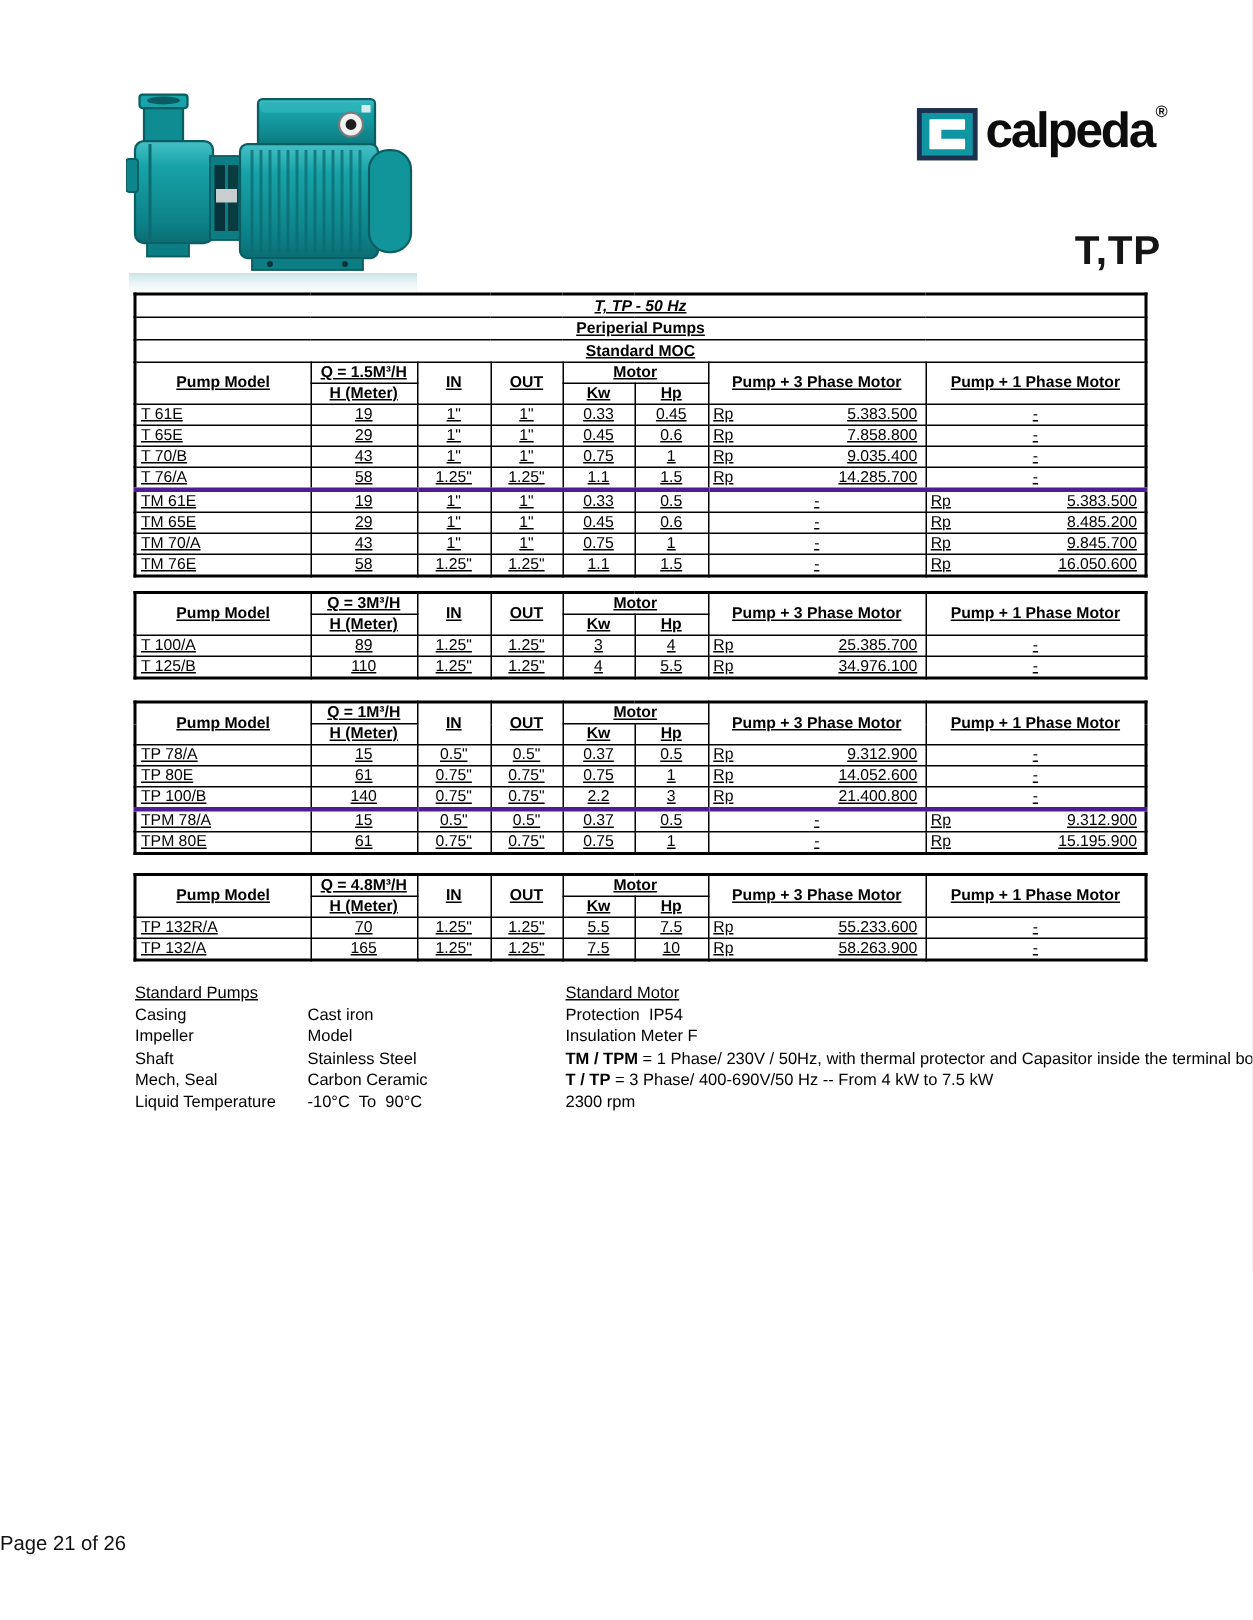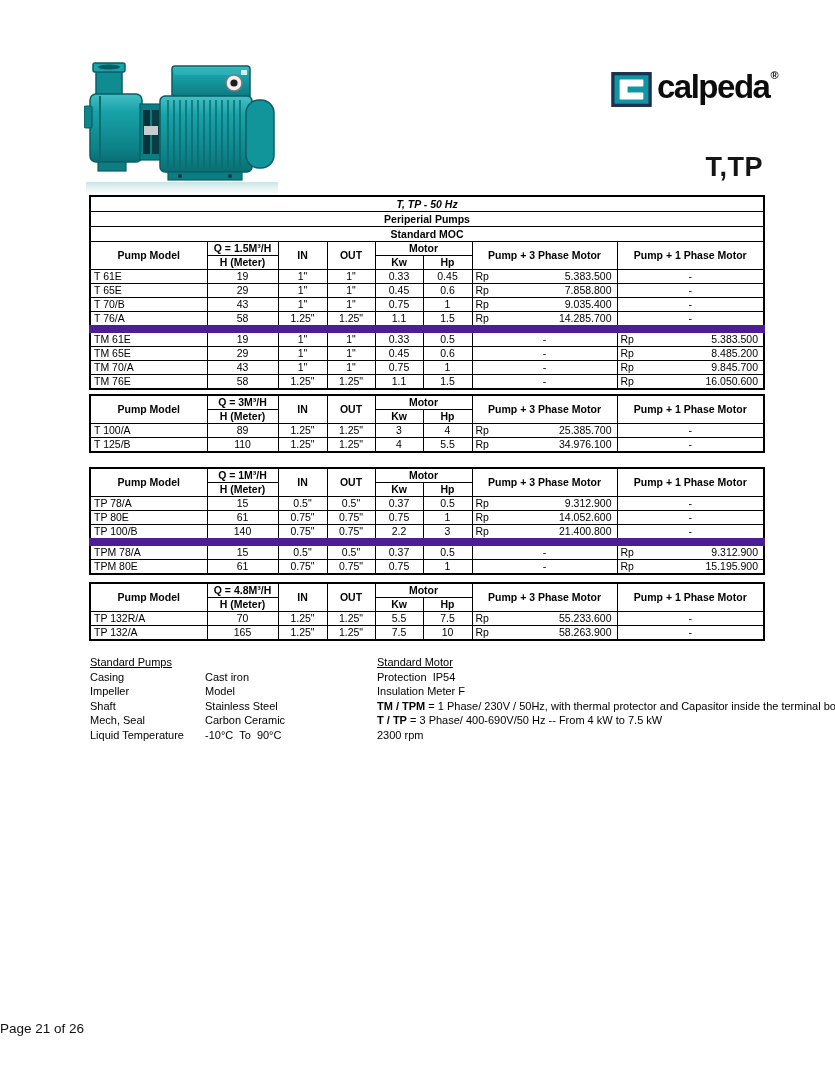--- a/index.html
+++ b/index.html
@@ -7,42 +7,43 @@
     position:relative;width:835px;height:1080px;margin:0 auto;
     background:#ffffff;overflow:hidden;
     font-family:"Liberation Sans",sans-serif;color:#000;
   }
   
   .pump-img{position:absolute;left:84px;top:60px;width:200px;height:142px;}
   .logo{position:absolute;left:611px;top:68px;display:flex;align-items:flex-start;}
   .logo-icon{width:41px;height:37px;margin-top:3px;}
   .logo-text{font-size:33px;font-weight:bold;letter-spacing:-1.5px;color:#0c0c0c;line-height:38px;margin-left:5px;}
   .reg{font-size:11px;font-weight:bold;color:#0c0c0c;line-height:14px;margin-left:1px;}
-  .t-heading{position:absolute;top:152px;left:89px;width:674px;text-align:right;
+  .t-heading{position:absolute;top:152px;left:100px;width:674px;text-align:right;
     font-size:27px;font-weight:bold;color:#151515;letter-spacing:0.5px;}
   
   .pump-table{
     position:absolute;left:89px;border-collapse:collapse;table-layout:fixed;
     width:674px;border:2px solid #000;background:#fff;
     font-family:"Liberation Sans",sans-serif;
+    text-decoration:underline;
   }
   .pump-table.t1{top:195px;} .pump-table.t2{top:394px;}
   .pump-table.t3{top:467px;} .pump-table.t4{top:582px;}
   .pump-table th,.pump-table td{
     border:1px solid #000;height:13px;padding:0;line-height:13px;
     font-size:10.5px;overflow:hidden;white-space:nowrap;
   }
   .pump-table th{font-weight:bold;text-align:center;}
   .pump-table td.banner{font-weight:bold;text-align:center;height:14px;line-height:14px;}
   .pump-table td.banner-0{font-style:italic;}
   .pump-table td.model{text-align:left;padding-left:3px;}
   .pump-table td.num{text-align:center;}
   .pump-table td.price.dash{text-align:center;}
   .price-inner{display:flex;justify-content:space-between;padding:0 5px 0 3px;}
-  .pump-table tr.sep td{border-top:8px solid #4c1d95;}
+  .pump-table tr.sep td{border-top:3px solid #4c1d95;}
   
   .specs-left{position:absolute;left:90px;top:655px;font-size:11px;line-height:14.6px;}
   .specs-right{position:absolute;left:377px;top:655px;font-size:11px;line-height:14.6px;}
   .spec-title{text-decoration:underline;margin-bottom:0;}
   .spec-label{display:inline-block;width:115px;white-space:pre;}
   .spec-value{white-space:pre;}
   .spec-line{white-space:pre;}
   .spec-line b{white-space:pre;}
   
   .page-footer{position:absolute;left:0;right:0;top:1021px;font-size:13.5px;color:#111;}

